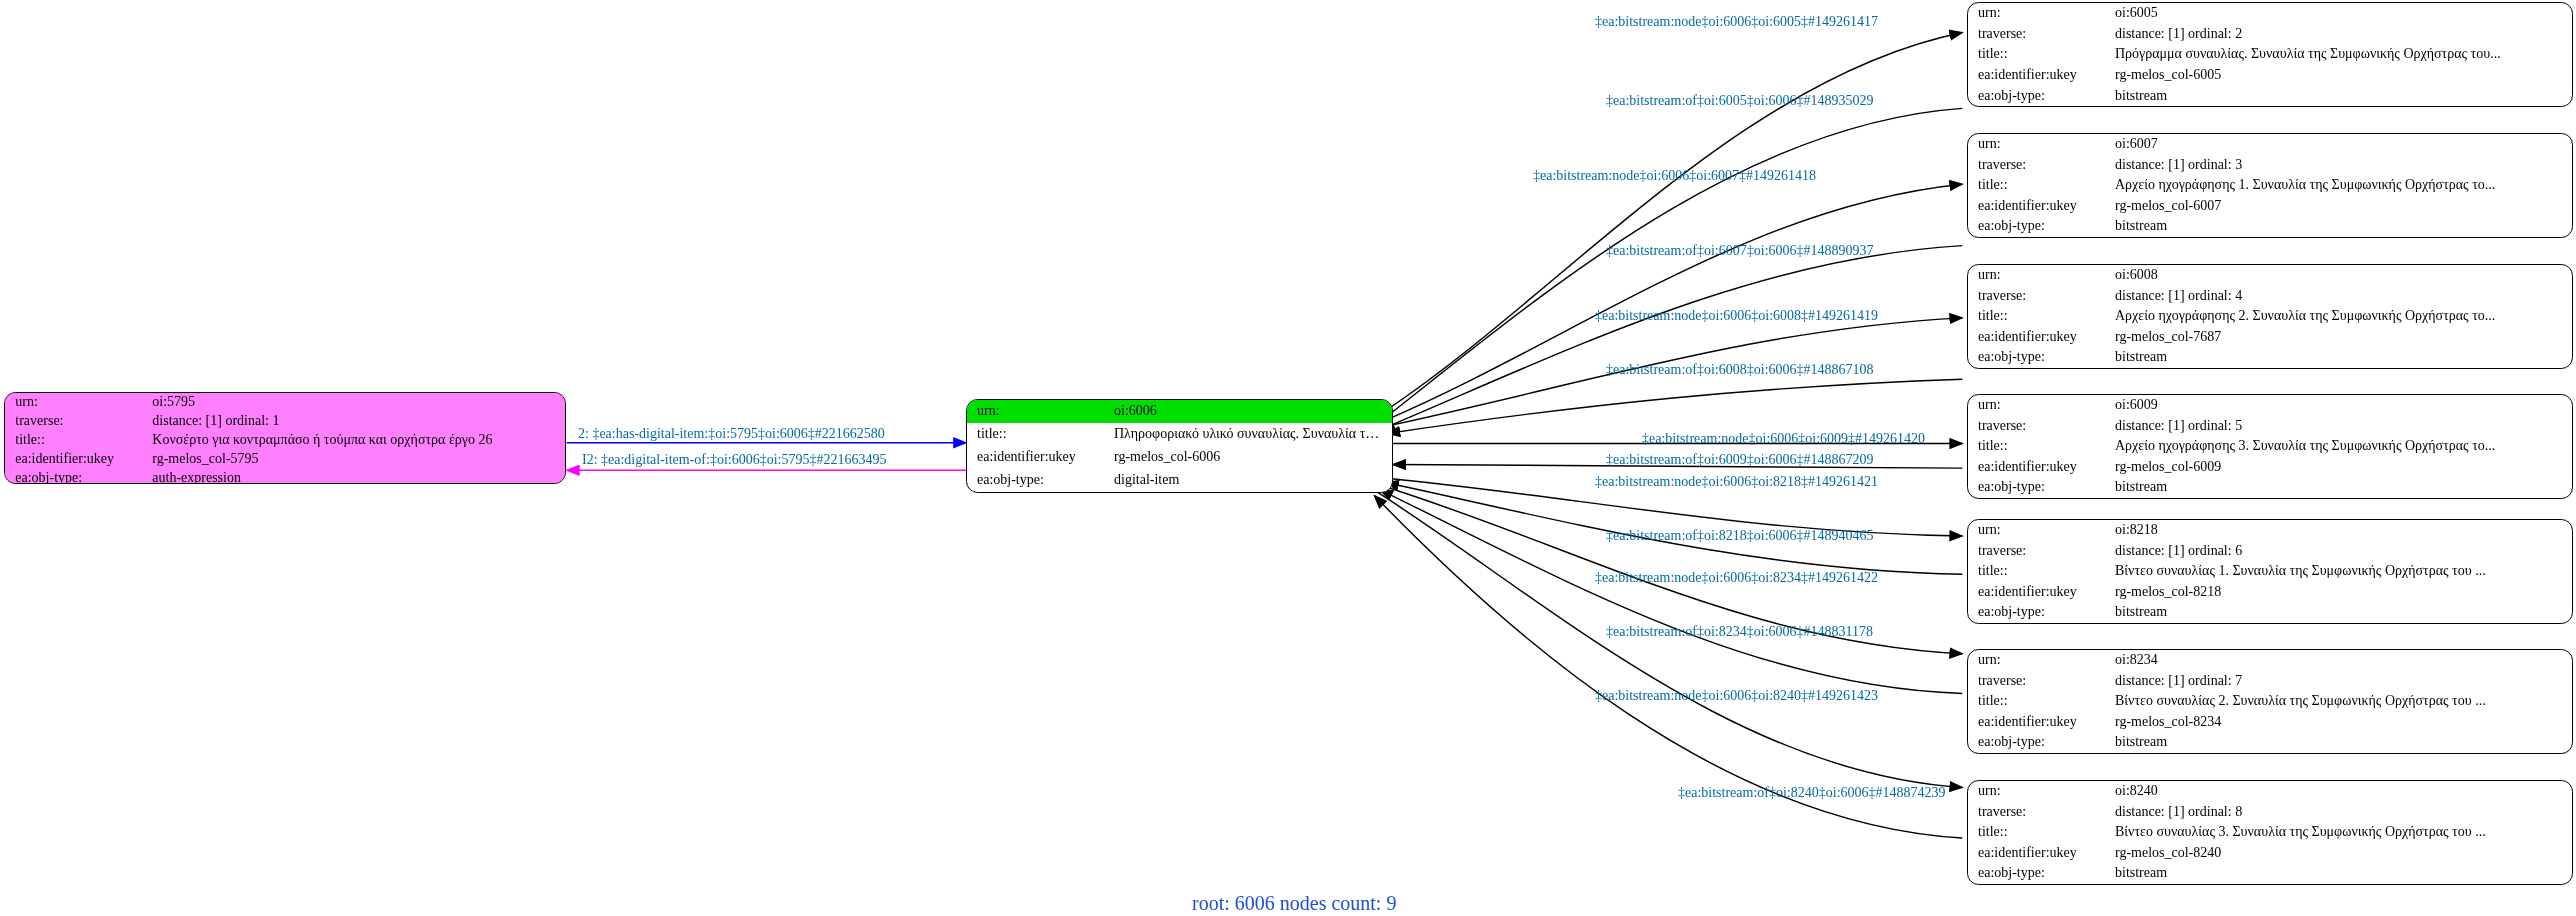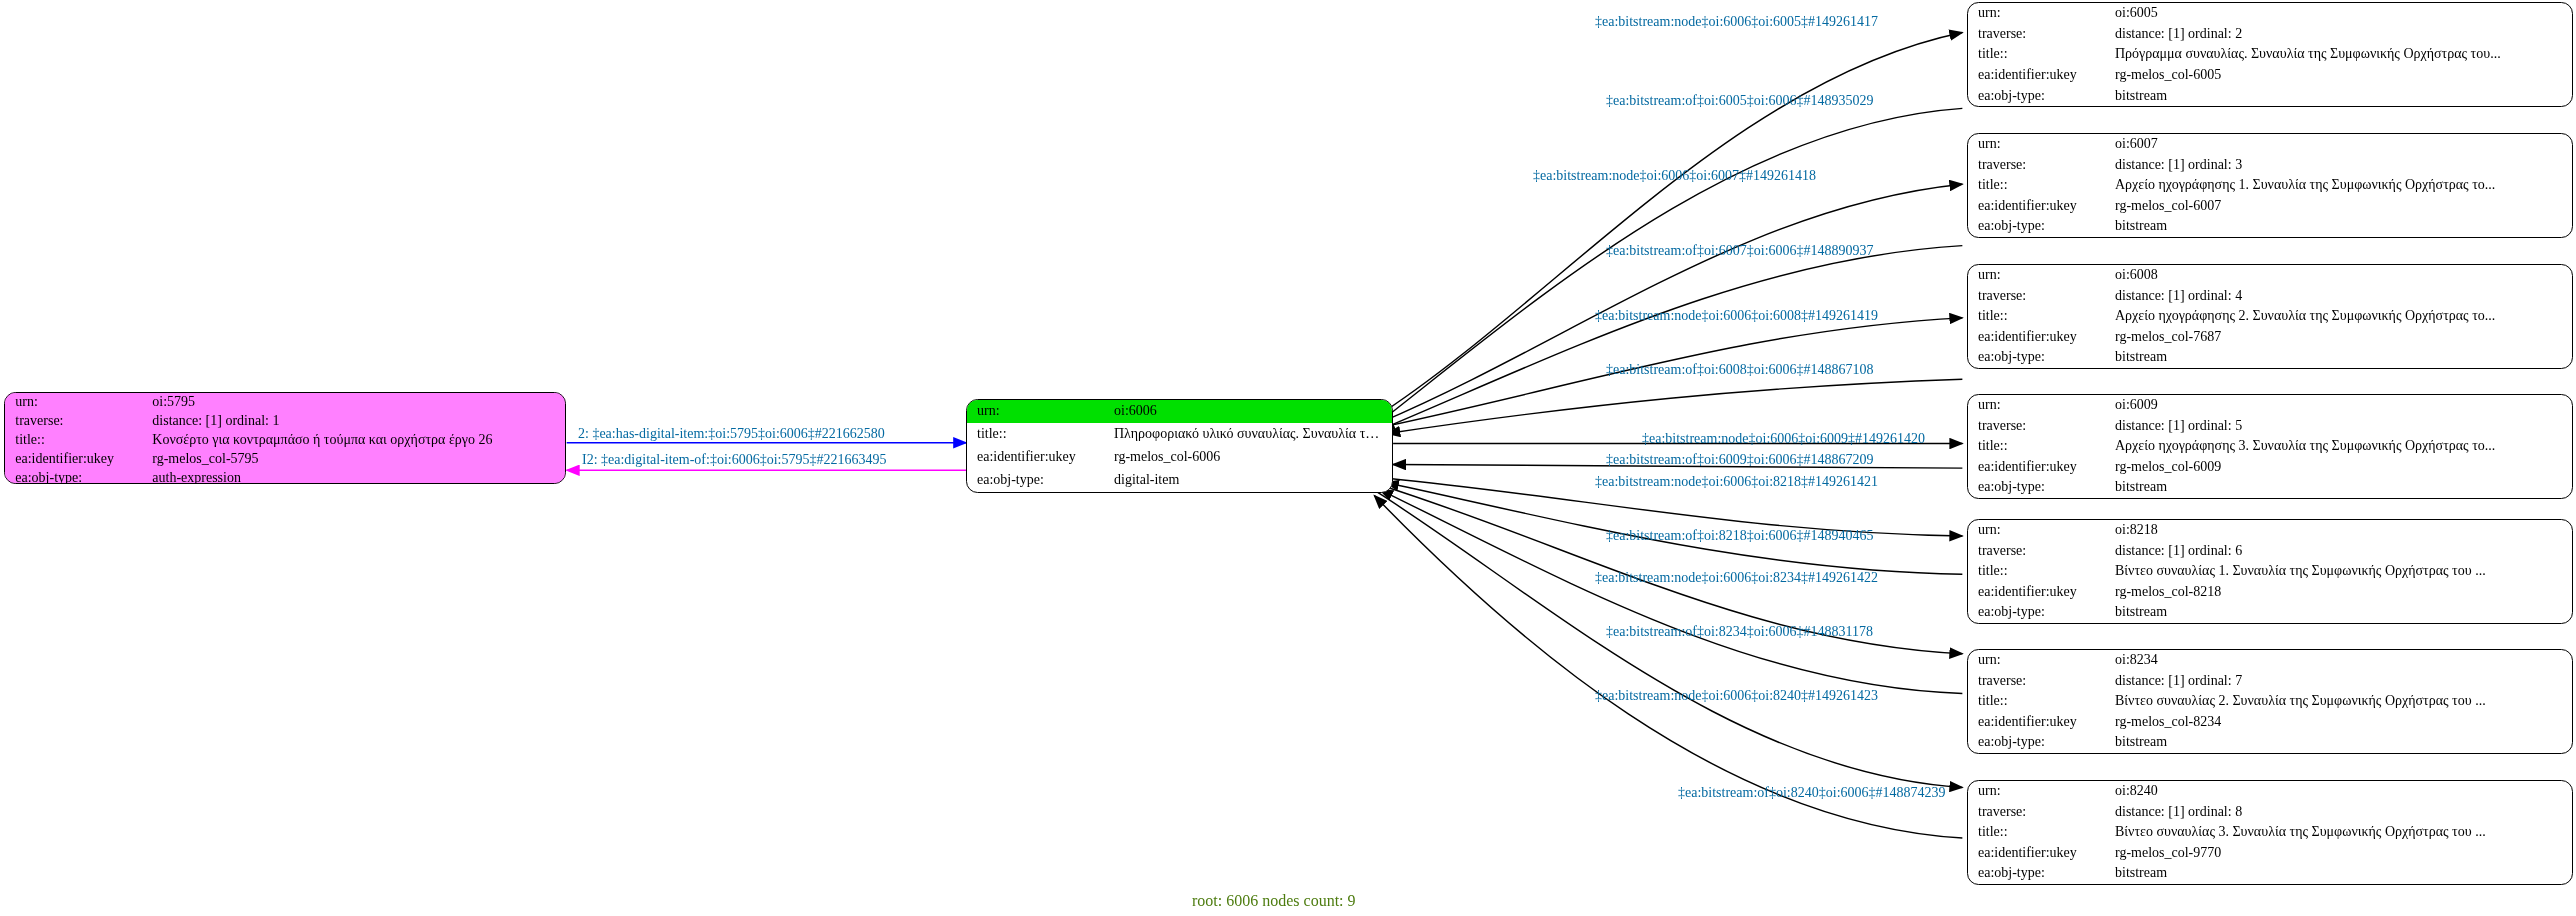--- a/index.html
+++ b/index.html
@@ -15,21 +15,21 @@
            overflow:hidden;text-overflow:ellipsis;vertical-align:middle;color:#000;}
   .k{width:137px;padding-left:10px !important;margin-top:26px;}
   .v{padding-right:7.2px !important;}
 
   .node.magenta{background:#ff80ff;}
   .node.magenta td{background:#ff80ff;}
   .node.green td.hl{background:#00e000;}
 
   .elabel{position:absolute;font-size:14px;line-height:1;color:#0369a1;
           white-space:nowrap;transform:translateY(-50%);}
-  .caption{position:absolute;font-size:16px;color:#4d7c0f;white-space:nowrap;}
+  .caption{position:absolute;font-size:20px;color:#1d4ed8;white-space:nowrap;}
 </style>
 </head>
 <body>
 
 <div id="graph">
 
   <svg class="edges" viewBox="0 0 3565 1268" xmlns="http://www.w3.org/2000/svg">
     <defs>
       <marker id="ahK" markerWidth="10" markerHeight="8" refX="9" refY="4" orient="auto">
         <path d="M0,0 L10,4 L0,8 z" fill="#000"></path>
@@ -321,21 +321,21 @@
       <tr>
         <td class="k">traverse:</td>
         <td class="v">distance: [1]    ordinal: 8</td>
           </tr>
       <tr>
         <td class="k">title::</td>
         <td class="v">Βίντεο συναυλίας 3. Συναυλία της Συμφωνικής Ορχήστρας του ...</td>
           </tr>
       <tr>
         <td class="k">ea:identifier:ukey</td>
-        <td class="v">rg-melos_col-9770</td>
+        <td class="v">rg-melos_col-8240</td>
           </tr>
       <tr>
         <td class="k">ea:obj-type:</td>
         <td class="v">bitstream</td>
           </tr>
     </tbody>
       </table>
   </div>
 
   <div class="elabel" style="left:578px;top:434px;">2: ‡ea:has-digital-item:‡oi:5795‡oi:6006‡#221662580</div>

